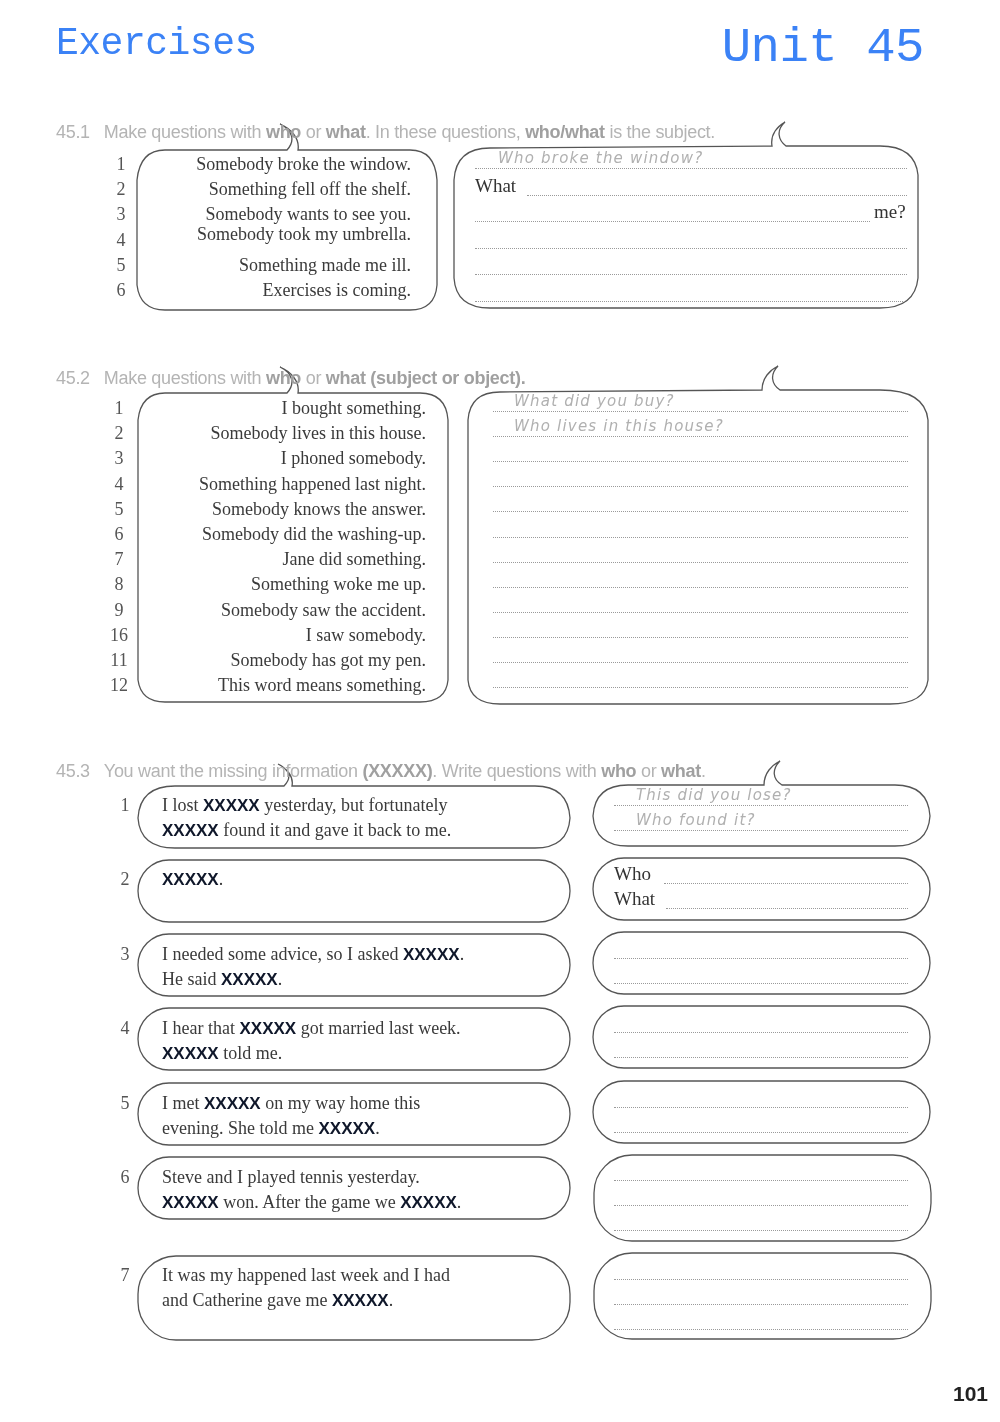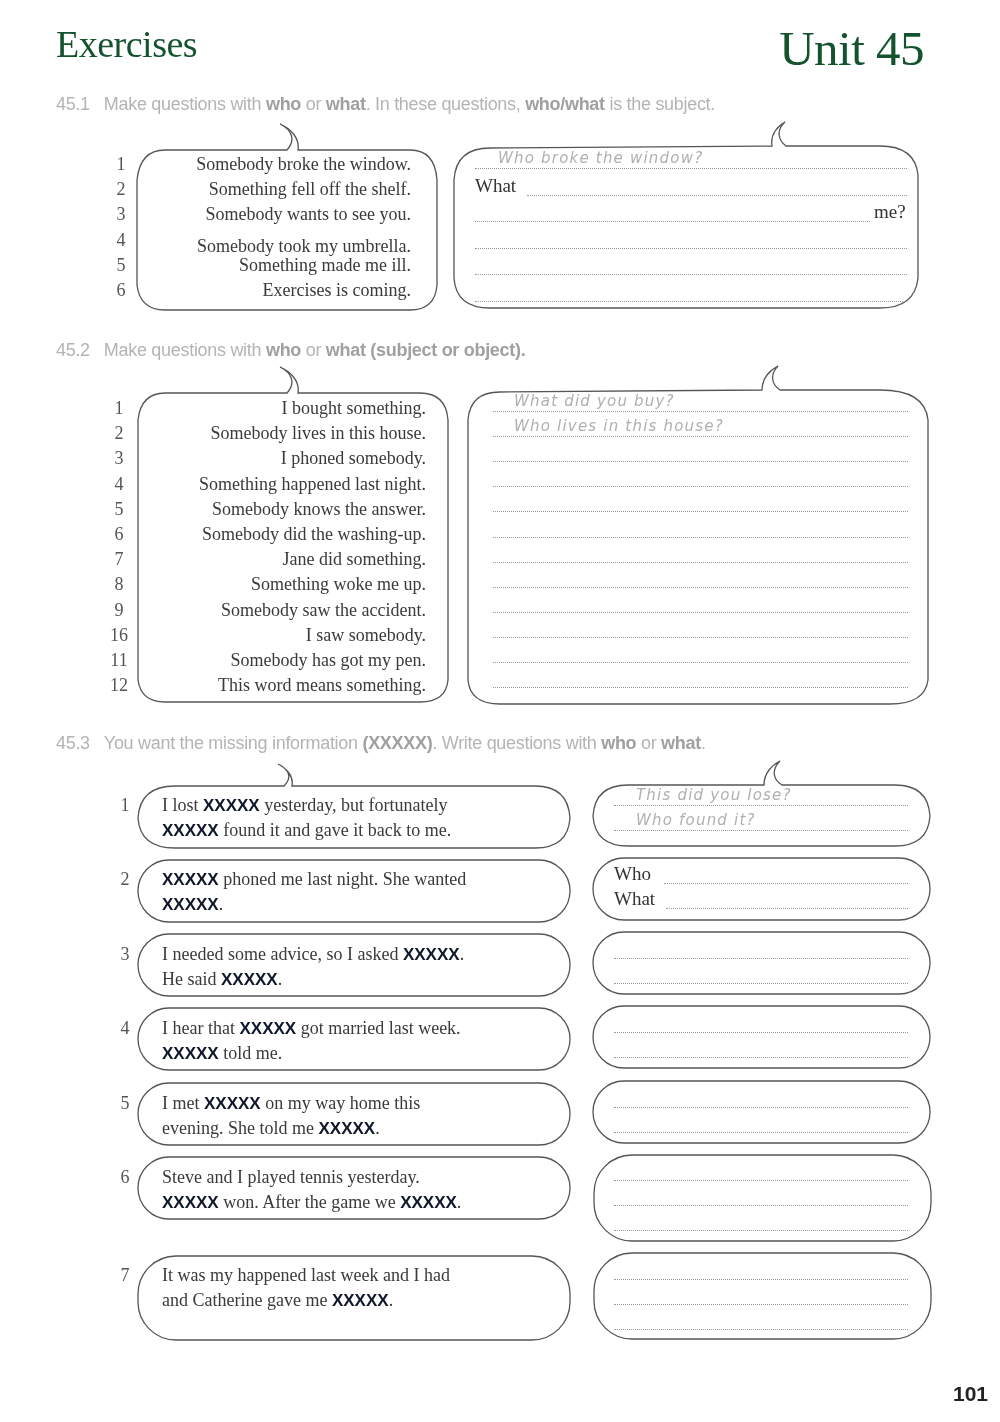--- a/index.html
+++ b/index.html
@@ -1,22 +1,22 @@
 <!DOCTYPE html>
 <html><head>
 <meta charset="utf-8">
 <style>
   html, body { margin:0; padding:0; background:#ffffff; }
   body { width:1000px; height:1422px; position:relative; overflow:hidden;
          font-family:"Liberation Serif", "DejaVu Serif", serif; color:#333; }
   .abs { position:absolute; }
-  .hdr { font-family:Liberation Serif, serif; color:#14532d; }
+  .hdr { font-family:Liberation Mono, monospace; color:#3b82f6; }
   #title { left:56px; top:22px; font-size:38px; letter-spacing:-0.5px; }
   #unit  { right:76px; top:20px; font-size:49px; letter-spacing:-0.5px; }
-  .instr { font-family:"Liberation Sans", "DejaVu Sans", sans-serif; color:#b4b4b4; font-size:18px; white-space:nowrap; letter-spacing:-0.3px;}
+  .instr { font-family:"Liberation Sans", "DejaVu Sans", sans-serif; color:#b4b4b4; font-size:18px; white-space:nowrap; letter-spacing:-0.3px;margin-top:28px;}
   .instr .num { margin-right:14px; }
   .instr b { color:#a0a0a0; font-weight:bold; }
   svg.frame { position:absolute; left:0; top:0; width:1000px; height:1422px; pointer-events:none; }
   .item-num { position:absolute; font-size:18px; line-height:25px; color:#555; text-align:center; width:26px; }
   .item-text { position:absolute; font-size:18px; line-height:25px; text-align:right; color:#3a3a3a; white-space:nowrap; }
   .dots { position:absolute; border-bottom:1.4px dotted #9a9a9a; height:0; }
   .hand { position:absolute; font-family:"DejaVu Sans", sans-serif; font-style:italic; color:#b0b0b0; font-size:15px; letter-spacing:1.2px; white-space:nowrap; }
   .prompt { position:absolute; font-size:19px; color:#333; }
   .para { position:absolute; font-size:18px; line-height:25px; color:#3a3a3a; }
   .para .x { font-family:"Liberation Sans", "DejaVu Sans", sans-serif; font-weight:bold; color:#0f172a; font-size:17px; }
@@ -61,21 +61,21 @@
   <span class="num">45.1</span><span>Make questions with </span><b>who</b><span> or </span><b>what</b><span>. In these questions, </span><b>who/what</b><span> is the subject.</span>
 </div>
 <div id="ex1-items">
     <div class="item-num" style="left: 108px; top: 152px;">1</div>
     <div class="item-text" style="right: 589px; top: 152px;">Somebody broke the window.</div>
     <div class="item-num" style="left: 108px; top: 177.2px;">2</div>
     <div class="item-text" style="right: 589px; top: 177.2px;">Something fell off the shelf.</div>
     <div class="item-num" style="left: 108px; top: 202.4px;">3</div>
     <div class="item-text" style="right: 589px; top: 202.4px;">Somebody wants to see you.</div>
     <div class="item-num" style="left: 108px; top: 227.6px;">4</div>
-    <div class="item-text" style="right: 589px; top: 234px;">Somebody took my umbrella.</div>
+    <div class="item-text" style="right: 589px; top: 222px;">Somebody took my umbrella.</div>
     <div class="item-num" style="left: 108px; top: 252.8px;">5</div>
     <div class="item-text" style="right: 589px; top: 252.8px;">Something made me ill.</div>
     <div class="item-num" style="left: 108px; top: 278px;">6</div>
     <div class="item-text" style="right: 589px; top: 278px;">Exercises is coming.</div>
   </div>
 <div id="ex1-answers">
     <div class="dots" style="left: 475px; width: 432px; top: 168px;"></div>
     <div class="hand" style="left: 498px; top: 149px;">Who broke the window?</div>
     <div class="prompt" style="left: 475px; top: 174.6px;">What</div>
     <div class="dots" style="left: 527px; width: 380px; top: 194.6px;"></div>
@@ -136,21 +136,20 @@
   <span class="num">45.3</span><span>You want the missing information </span><b>(XXXXX)</b><span>. Write questions with </span><b>who</b><span> or </span><b>what</b><span>.</span>
 </div>
 <div id="ex3-items">
     <div class="item-num" style="left: 112px; top: 793px;">1</div>
     <div class="para" style="left: 162px; top: 793px;">
       <div><span>I lost </span><span class="x">XXXXX</span><span> yesterday, but fortunately</span></div>
       <div><span class="x">XXXXX</span><span> found it and gave it back to me.</span></div>
     </div>
     <div class="item-num" style="left: 112px; top: 867px;">2</div>
     <div class="para" style="left: 162px; top: 867px;">
-      <div><span class="x">XXXXX</span><span> phoned me last night.  She wanted</span></div>
       <div><span class="x">XXXXX</span><span>.</span></div>
     </div>
     <div class="item-num" style="left: 112px; top: 942px;">3</div>
     <div class="para" style="left: 162px; top: 942px;">
       <div><span>I needed some advice, so I asked </span><span class="x">XXXXX</span><span>.</span></div>
       <div><span>He said </span><span class="x">XXXXX</span><span>.</span></div>
     </div>
     <div class="item-num" style="left: 112px; top: 1016px;">4</div>
     <div class="para" style="left: 162px; top: 1016px;">
       <div><span>I hear that </span><span class="x">XXXXX</span><span> got married last week.</span></div>

